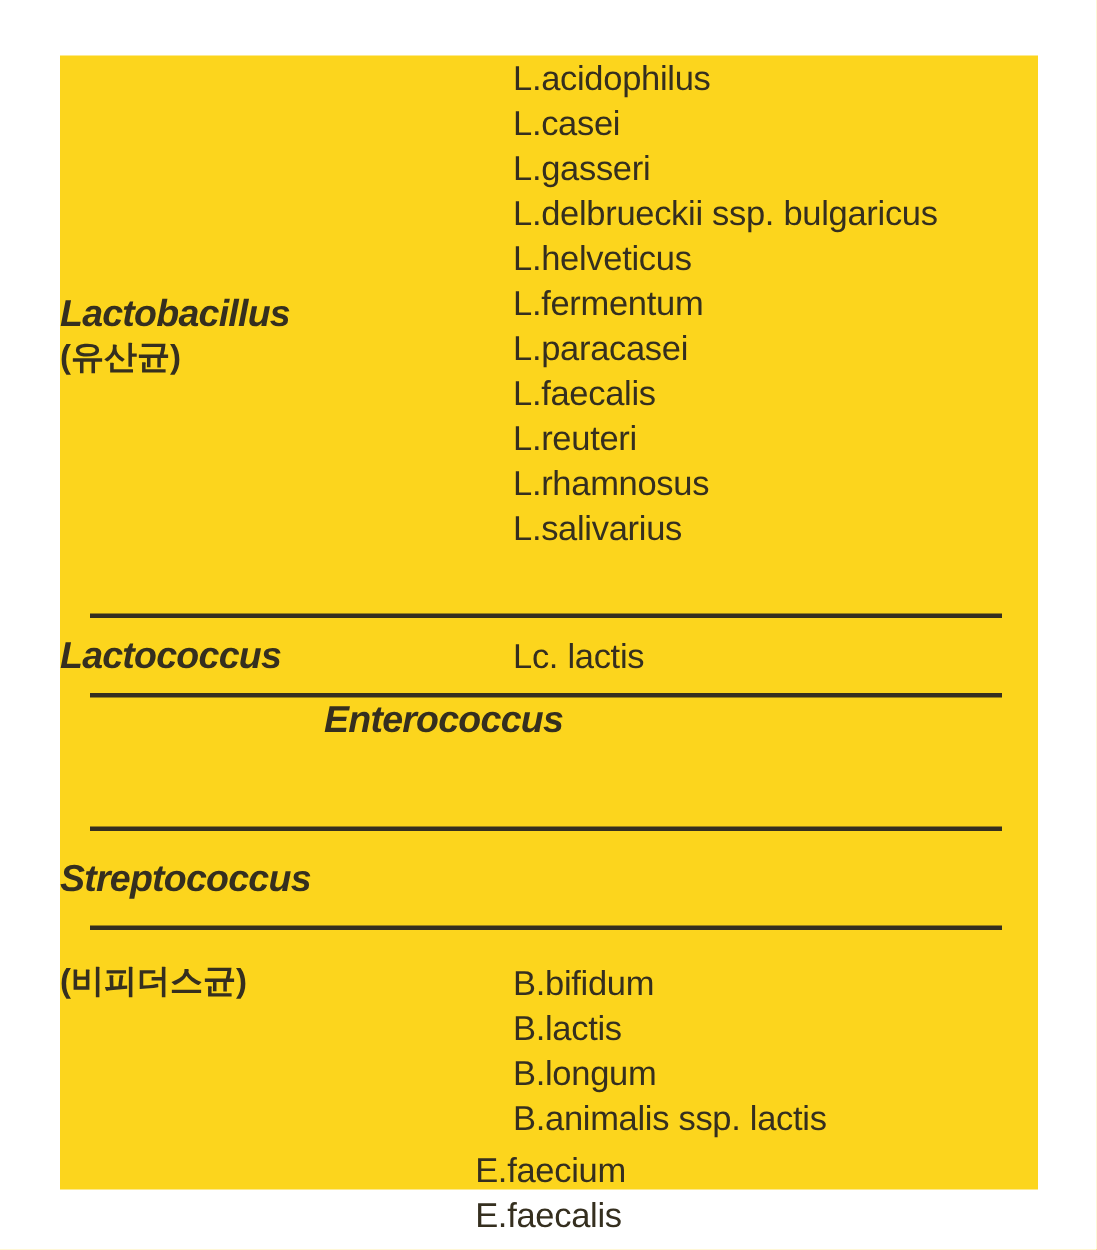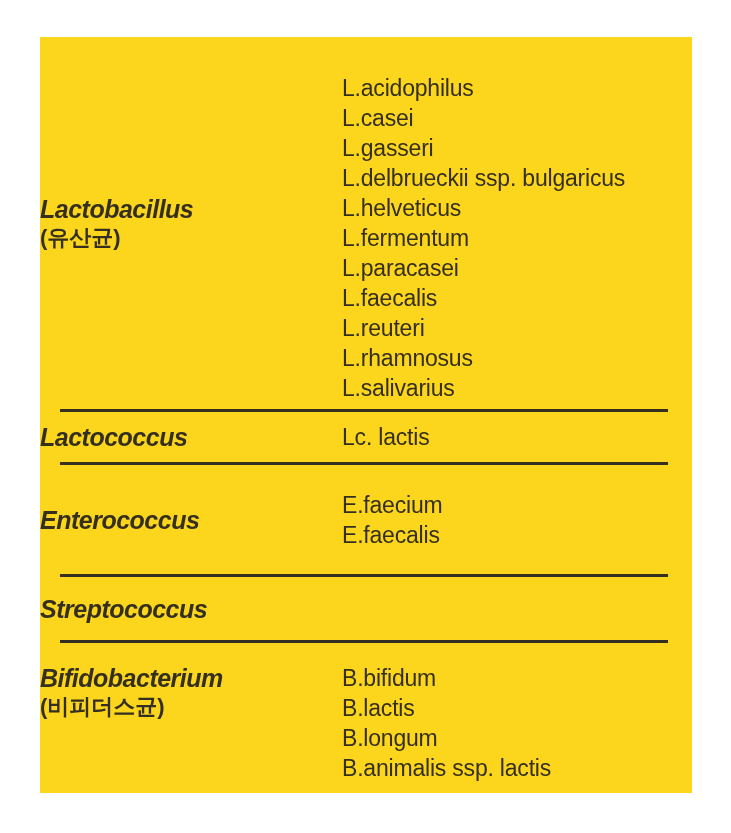--- a/index.html
+++ b/index.html
@@ -61,23 +61,23 @@
   }
   .divider {
     flex: 0 0 auto;
     height: 3px;
     margin-left: 20px;
     margin-right: 24px;
     background: var(--ink, #352f1f);
   }
   
   .row-0 { height: 372px; }
-  .row-0 .cell-species { align-self: flex-start; padding-top: 36px; }
+  .row-0 .cell-species { align-self: flex-start; }
   .row-1 { height: 50px; }
-  .row-2 { height: 109px; }
+  .row-2 { height: 86px; flex-direction: column; }
   .row-3 { height: 63px; }
   .row-4 { height: 173px; align-items: flex-start; }
   .row-4 .cell-genus { padding-top: 20px; }
   .row-4 .cell-species { padding-top: 20px; }
 </style>
 </head>
 <body style="background: rgb(255, 255, 255);">
 
 <div class="stage">
   <div class="panel" id="panel">
@@ -124,21 +124,20 @@
 <div class="divider"></div>
   <div class="row row-3">
     <div class="cell-genus">
       <div class="genus">Streptococcus</div>
 
     </div>
   </div>
 <div class="divider"></div>
   <div class="row row-4">
     <div class="cell-genus">
-      <div class="genus">Bifidobacterium</div>
       <div class="korean">(비피더스균)</div>
     </div>
     <div class="cell-species">
           <div class="species-line">B.bifidum</div>
           <div class="species-line">B.lactis</div>
           <div class="species-line">B.longum</div>
           <div class="species-line">B.animalis ssp. lactis</div>
         </div>
   </div>
 </div>

